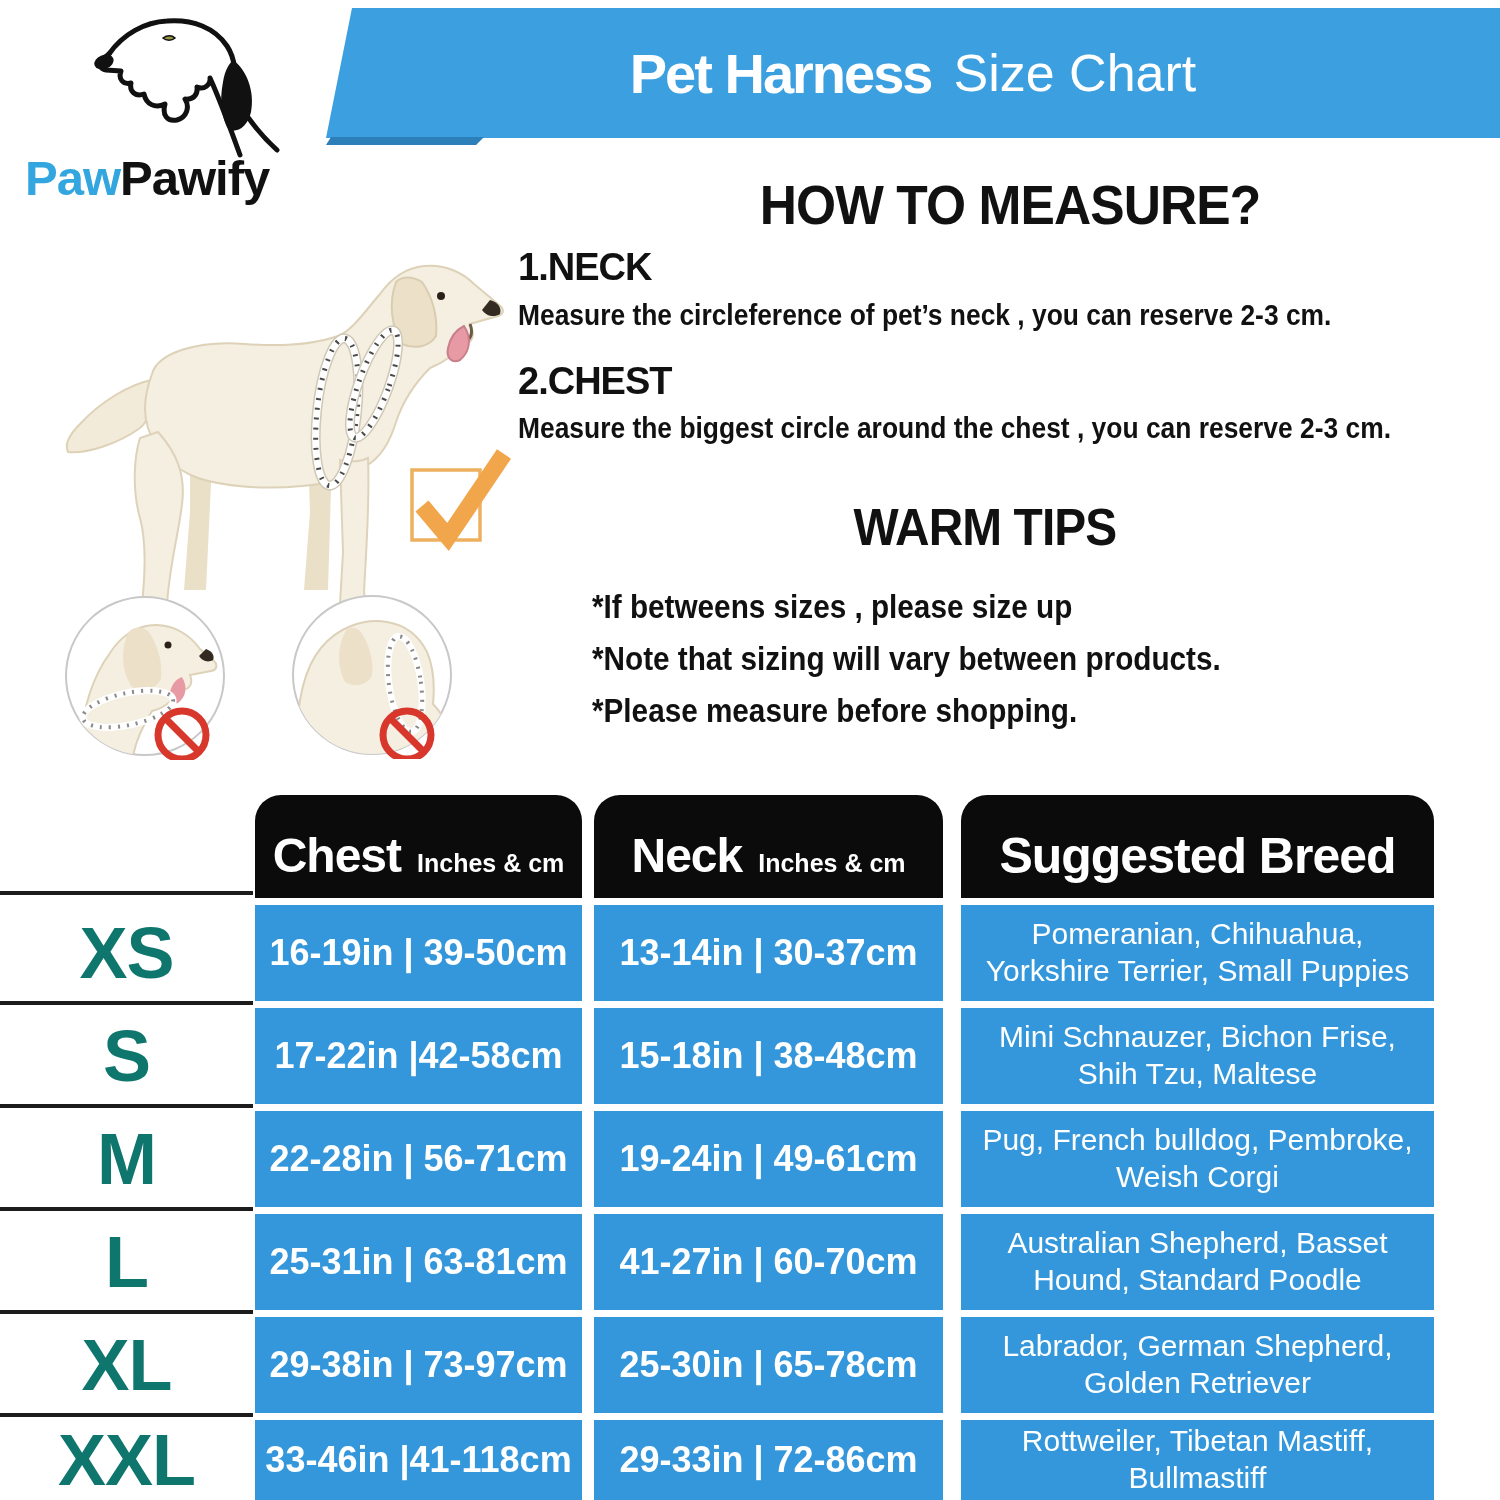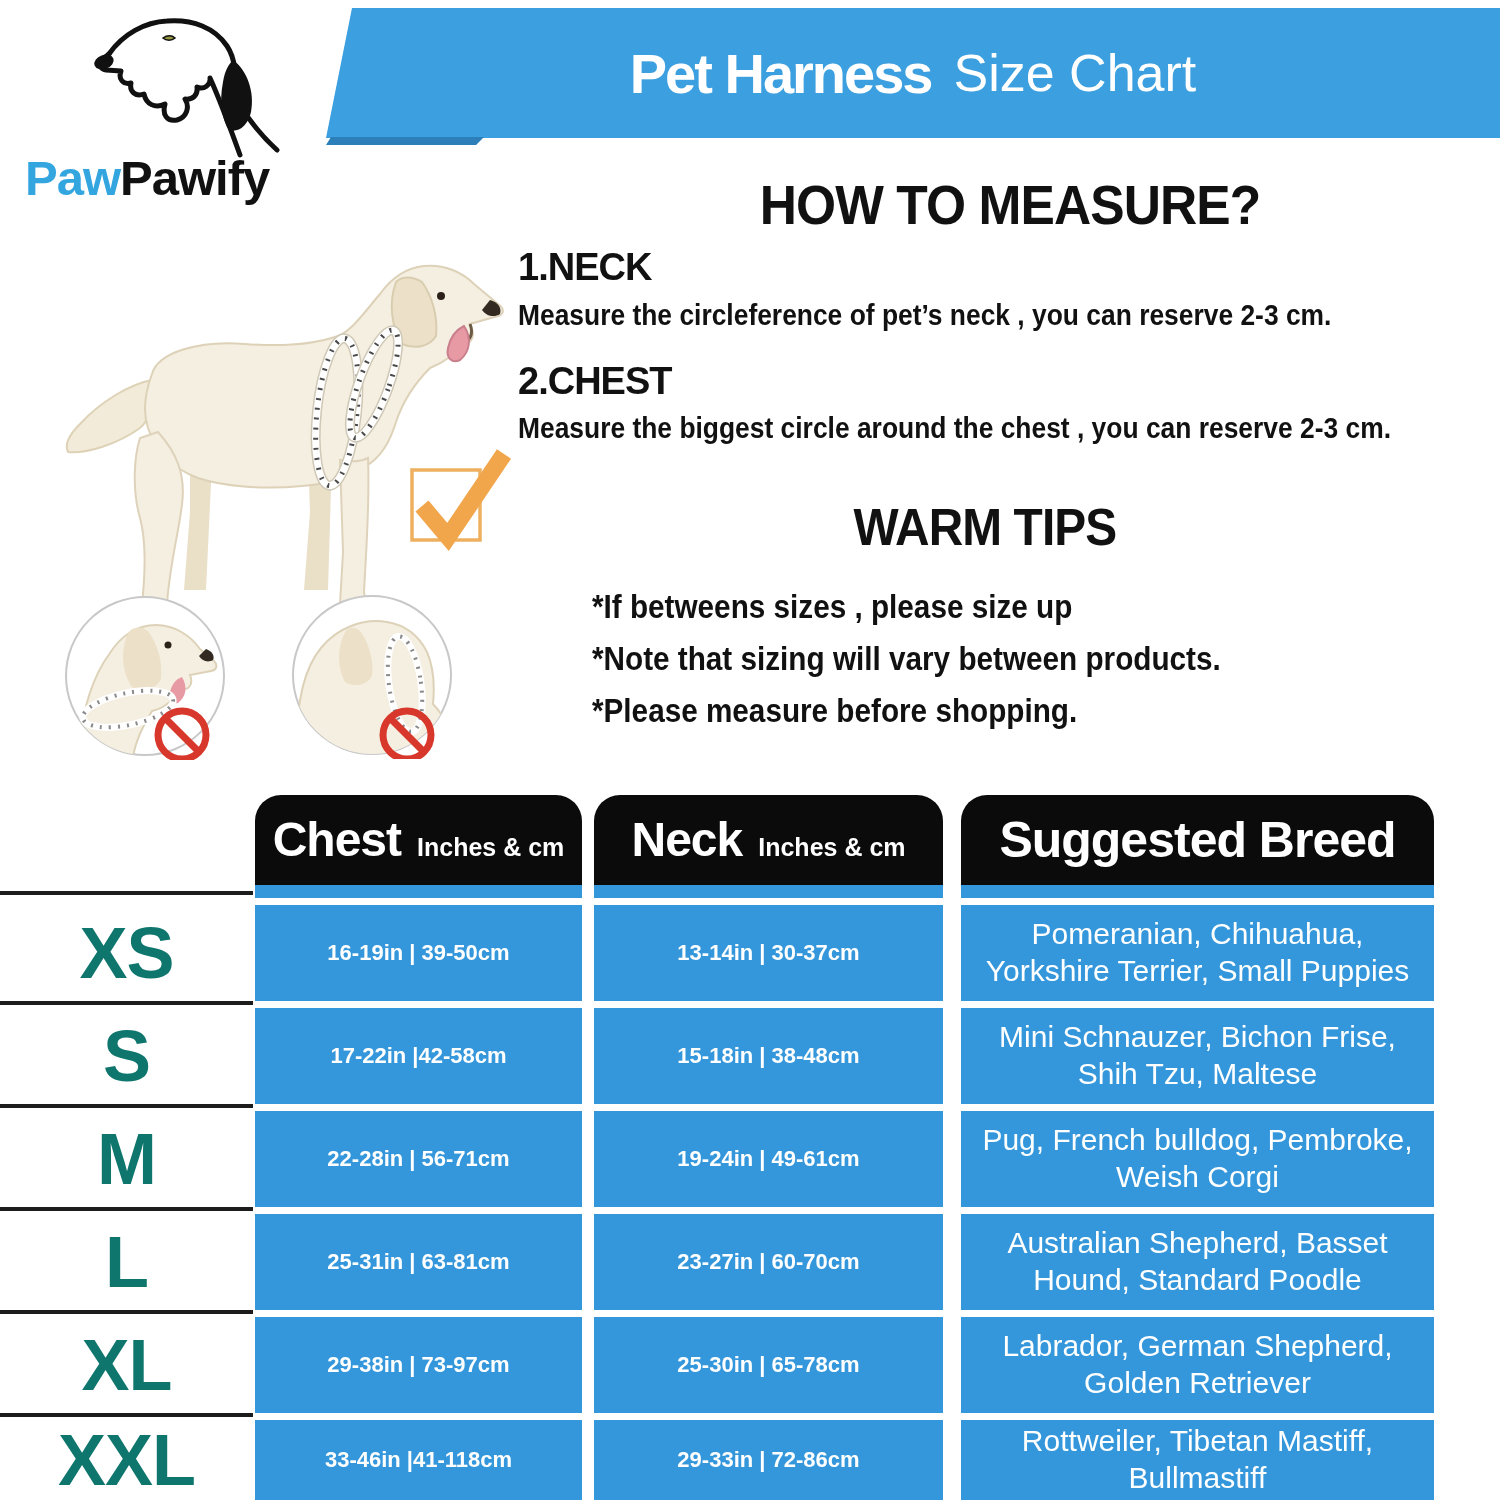--- a/index.html
+++ b/index.html
@@ -81,21 +81,21 @@
   .check-fig { position: absolute; left: 398px; top: 442px; width: 115px; height: 112px; }
   .inset-a   { position: absolute; left: 62px;  top: 593px; width: 166px; height: 167px; }
   .inset-b   { position: absolute; left: 289px; top: 592px; width: 166px; height: 167px; }
 
   
   .size-table { position: absolute; left: 0; top: 795px; width: 1500px; height: 705px; }
   .th {
     position: absolute; top: 0; height: 90px;
     background: #0b0b0b; border-radius: 26px 26px 0 0;
     color: #fff; display: flex; align-items: baseline; justify-content: center;
-    padding-top: 0;
+    padding-top: 16px;
   }
   .th-inner { display: flex; align-items: baseline; gap: 16px; height: 90px; }
   .th .t { font-size: 48px; font-weight: bold; line-height: 90px; letter-spacing: -1px; }
   .th .u { font-size: 25px; font-weight: bold; line-height: 90px; }
   .th-breed .t { font-size: 50px; line-height: 90px; }
   .col-chest { left: 255px; width: 327px; }
   .col-neck  { left: 594px; width: 349px; }
   .col-breed { left: 961px; width: 473px; }
   .panel { position: absolute; top: 90px; bottom: 0; background: #3497db; }
   .gutter { position: absolute; left: 255px; width: 1245px; height: 7px; background: #ffffff; }
@@ -106,21 +106,21 @@
   .s3 { top: 412px; } .s4 { top: 515px; } .s5 { top: 618px; }
   .size-label {
     position: absolute; left: 0; width: 253px;
     display: flex; align-items: center; justify-content: center;
     font-size: 72px; font-weight: bold; color: #0f766e; letter-spacing: -1px;
   }
   .cell {
     position: absolute; display: flex; align-items: center; justify-content: center;
     color: #fff; text-align: center;
   }
-  .value { font-size: 22px; font-weight: bold; white-space: nowrap; }
+  .value { font-size: 36px; font-weight: bold; white-space: nowrap; }
   .breed { font-size: 30px; font-weight: normal; line-height: 1.22; padding: 0 14px; box-sizing: border-box; }
   .r0 { top: 110px; height: 96px; }
   .r1 { top: 213px; height: 96px; }
   .r2 { top: 316px; height: 96px; }
   .r3 { top: 419px; height: 96px; }
   .r4 { top: 522px; height: 96px; }
   .r5 { top: 625px; height: 80px; }
 </style>
 </head>
 <body>
@@ -282,21 +282,21 @@
     <div class="cell value col-neck  r1">15-18in | 38-48cm</div>
     <div class="cell breed col-breed r1">Mini Schnauzer, Bichon Frise, Shih Tzu, Maltese</div>
 
     <div class="size-label r2">M</div>
     <div class="cell value col-chest r2">22-28in | 56-71cm</div>
     <div class="cell value col-neck  r2">19-24in | 49-61cm</div>
     <div class="cell breed col-breed r2">Pug, French bulldog, Pembroke, Weish Corgi</div>
 
     <div class="size-label r3">L</div>
     <div class="cell value col-chest r3">25-31in | 63-81cm</div>
-    <div class="cell value col-neck  r3">23-27in | 60-70cm</div>
+    <div class="cell value col-neck  r3">41-27in | 60-70cm</div>
     <div class="cell breed col-breed r3">Australian Shepherd, Basset Hound, Standard Poodle</div>
 
     <div class="size-label r4">XL</div>
     <div class="cell value col-chest r4">29-38in | 73-97cm</div>
     <div class="cell value col-neck  r4">25-30in | 65-78cm</div>
     <div class="cell breed col-breed r4">Labrador, German Shepherd, Golden Retriever</div>
 
     <div class="size-label r5">XXL</div>
     <div class="cell value col-chest r5">33-46in |41-118cm</div>
     <div class="cell value col-neck  r5">29-33in | 72-86cm</div>

